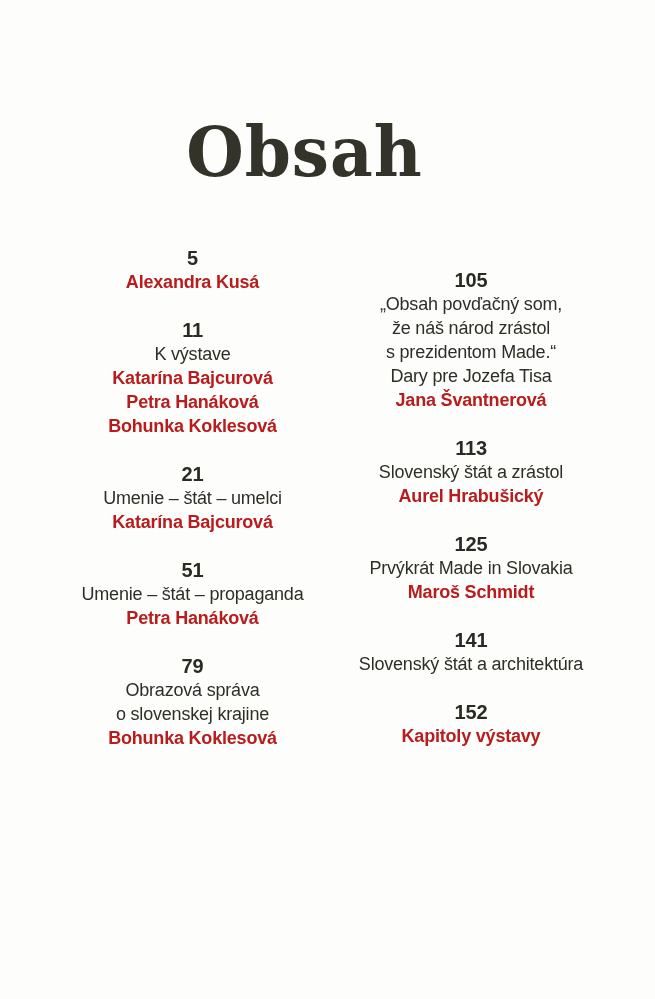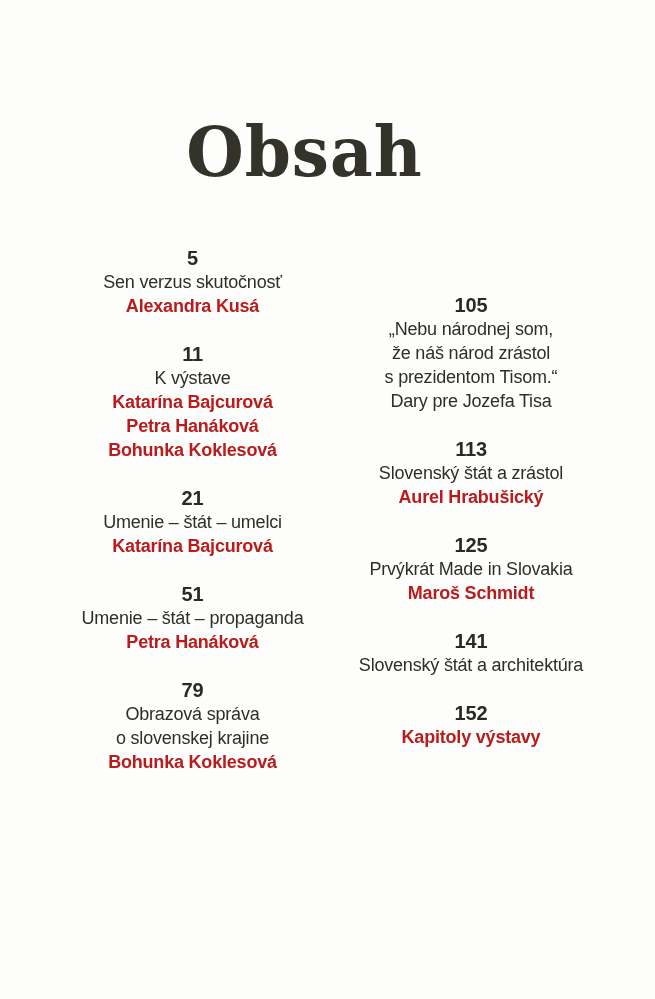--- a/index.html
+++ b/index.html
@@ -37,21 +37,21 @@
     line-height: 24px;
     letter-spacing: -0.2px;
   }
   .col-left {
     left: 25px;
     top: 246px;
     width: 335px;
   }
   .col-right {
     left: 350px;
-    top: 293px;
+    top: 268px;
     width: 242px;
   }
   .entry {
     margin-bottom: 24px;
   }
   .entry.extra-gap {
     margin-top: 0;
   }
   .page-num {
     font-weight: bold;
@@ -70,21 +70,20 @@
 <body>
 
 <div class="page">
 
   <div class="toc-title">Obsah</div>
 
   <div class="col col-left">
 
     <div class="entry">
       <div class="page-num">5</div>
-      <div class="title-line">Sen verzus skutočnosť</div>
       <div class="author">Alexandra Kusá</div>
     </div>
 
     <div class="entry">
       <div class="page-num">11</div>
       <div class="title-line">K výstave</div>
       <div class="author">Katarína Bajcurová</div>
       <div class="author">Petra Hanáková</div>
       <div class="author">Bohunka Koklesová</div>
     </div>
@@ -107,24 +106,25 @@
       <div class="title-line">o slovenskej krajine</div>
       <div class="author">Bohunka Koklesová</div>
     </div>
 
   </div>
 
   <div class="col col-right">
 
     <div class="entry">
       <div class="page-num">105</div>
-      <div class="title-line">„Nebu národnej som,</div>
+      <div class="title-line">„Obsah povďačný som,</div>
       <div class="title-line">že náš národ zrástol</div>
-      <div class="title-line">s prezidentom Tisom.“</div>
+      <div class="title-line">s prezidentom Made.“</div>
       <div class="title-line">Dary pre Jozefa Tisa</div>
+      <div class="author">Jana Švantnerová</div>
     </div>
 
     <div class="entry">
       <div class="page-num">113</div>
       <div class="title-line">Slovenský štát a zrástol</div>
       <div class="author">Aurel Hrabušický</div>
     </div>
 
     <div class="entry">
       <div class="page-num">125</div>

